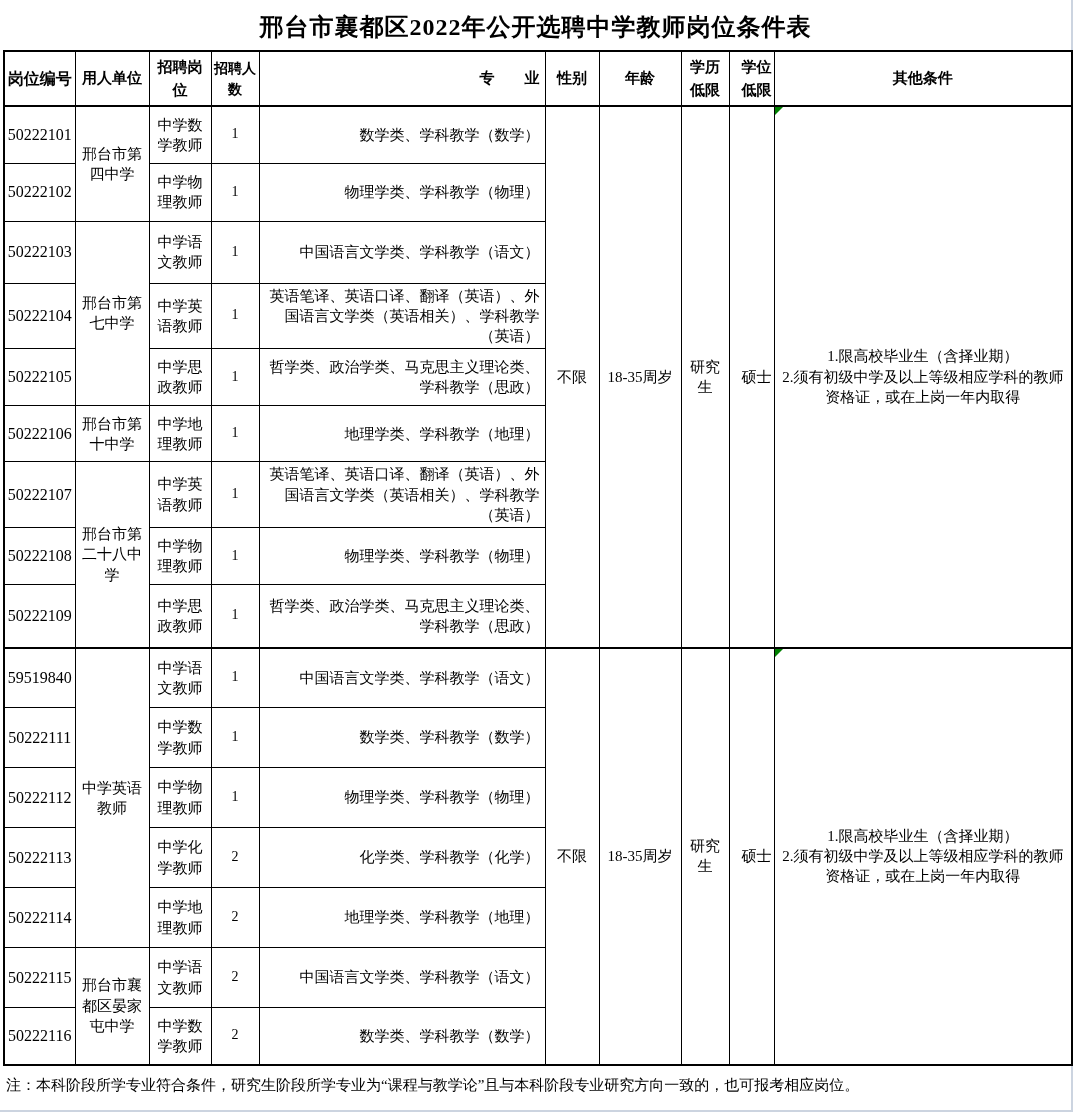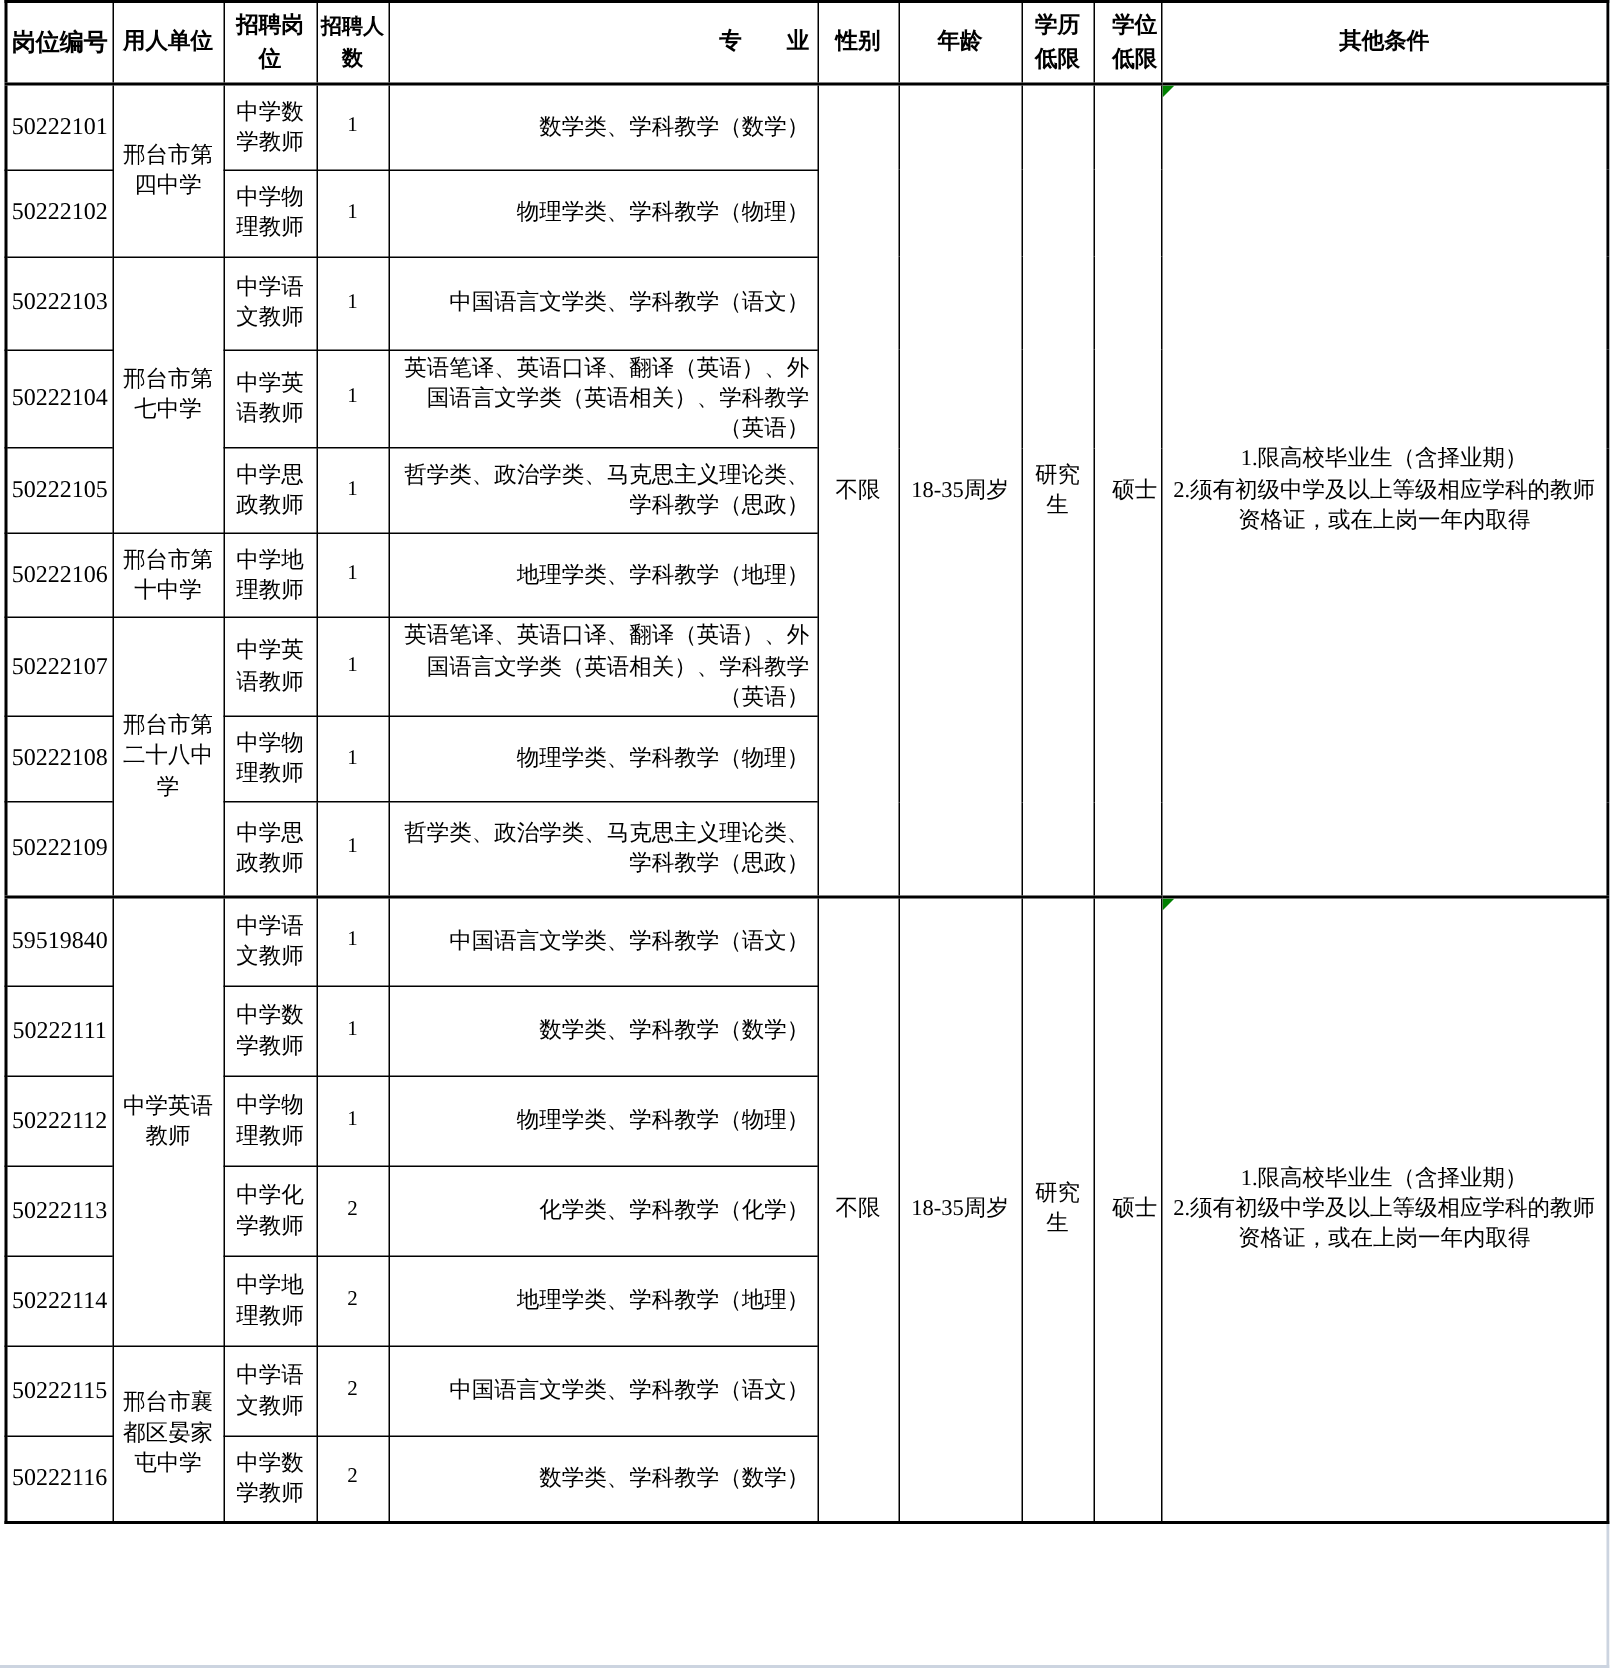--- a/index.html
+++ b/index.html
@@ -36,20 +36,21 @@
   .flag{
     position:absolute;top:0;left:0;width:0;height:0;
     border-top:8px solid #008000;border-right:8px solid transparent;
   }
   #note{margin:10px 0 0 6px;font-size:15px;}
 </style>
 </head>
 <body>
 
 <div id="page">
+  <div id="title">邢台市襄都区2022年公开选聘中学教师岗位条件表</div>
 
   <table>
     <thead>
       <tr>
         <th class="c-id">岗位编号</th>
         <th class="c-emp">用人单位</th>
         <th class="c-post">招聘岗位</th>
         <th class="c-cnt">招聘人数</th>
         <th class="c-major" style="text-align:right;">专　　业</th>
         <th class="c-gender">性别</th>
@@ -176,13 +177,14 @@
       </tr>
       <tr style="height:57px;">
         <td class="c-id">50222116</td>
         <td class="c-post">中学数学教师</td>
         <td class="c-cnt">2</td>
         <td class="c-major">数学类、学科教学（数学）</td>
       </tr>
     </tbody>
   </table>
 
+  <div id="note">注：本科阶段所学专业符合条件，研究生阶段所学专业为“课程与教学论”且与本科阶段专业研究方向一致的，也可报考相应岗位。</div>
 </div>
 
 </body></html>

